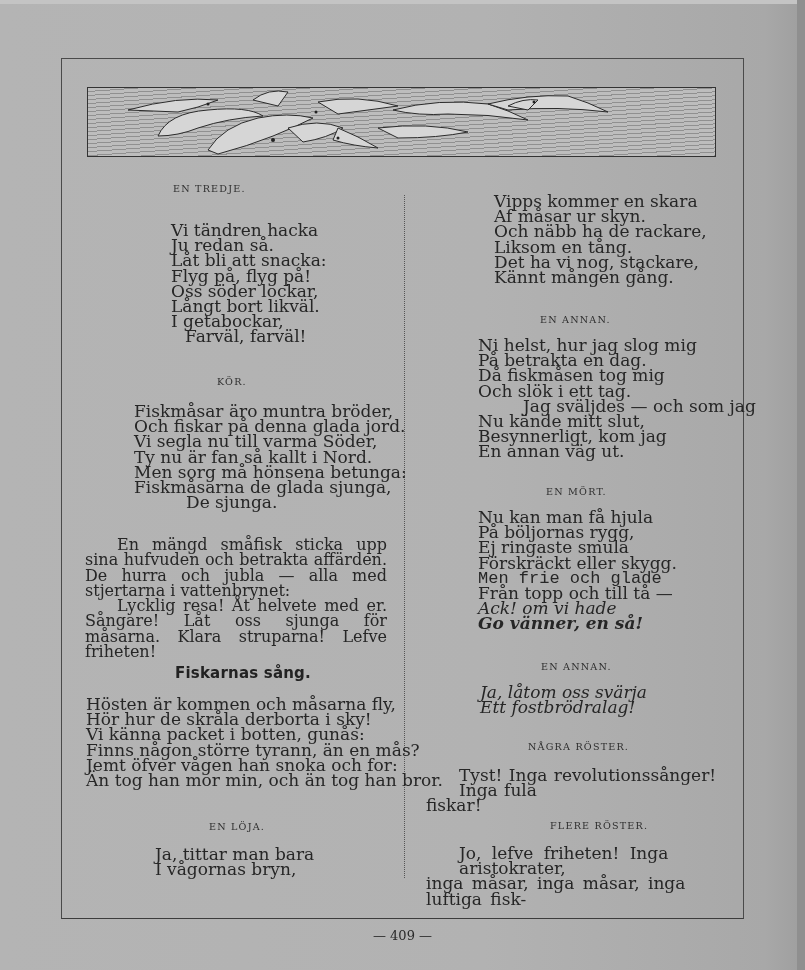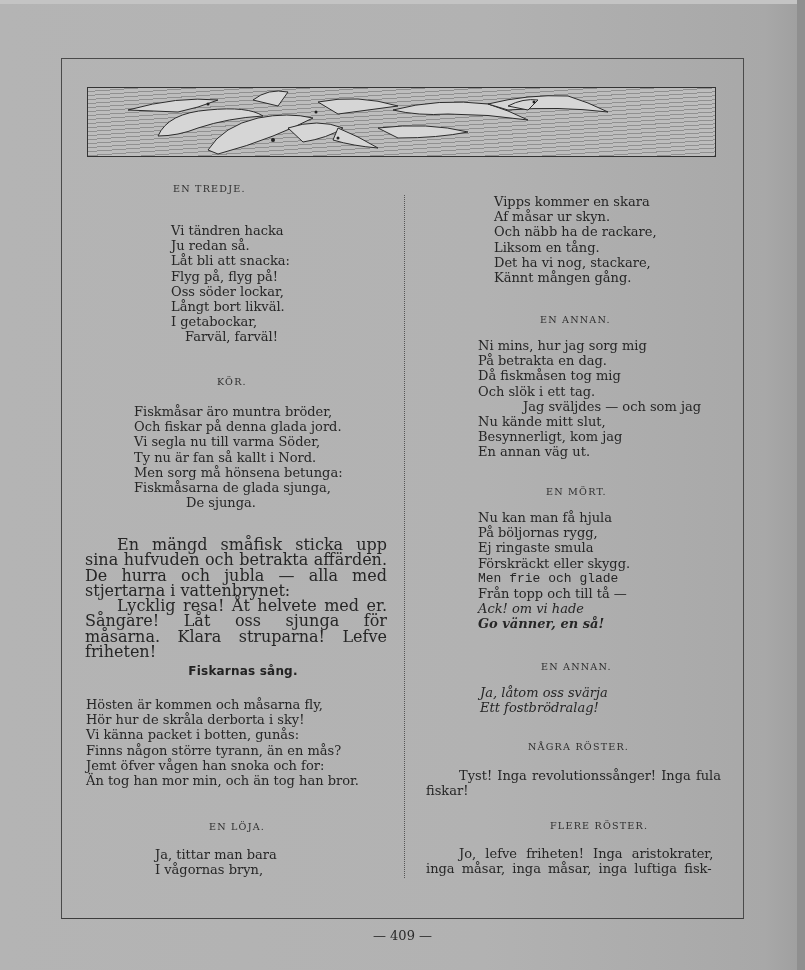--- a/index.html
+++ b/index.html
@@ -57,39 +57,39 @@
       left: 0; top: 0;
     }
     .divider {
       position: absolute;
       left: 404px; top: 195px;
       width: 0; height: 683px;
       border-left: 1px dotted #555;
     }
     .col {
       position: absolute;
-      font-size: 13px;
+      font-size: 17px;
       line-height: 15.2px;
       color: #262626;
     }
     .speaker {
       font-size: 9.6px;
       letter-spacing: 1.2px;
       text-align: center;
       text-transform: uppercase;
       color: #2e2e2e;
     }
     .prose {
       text-align: justify;
       font-size: 16px;
       line-height: 15.3px;
     }
     .song-title {
       font-family: "DejaVu Sans", "Liberation Sans", sans-serif;
-      font-size: 12px;
+      font-size: 15px;
       font-weight: bold;
       text-align: center;
       color: #222;
       letter-spacing: 0.2px;
     }
     .italic { font-style: italic; }
     .page-number {
       position: absolute;
       left: 0; top: 928px;
       width: 805px;
@@ -192,21 +192,21 @@
   <span class="line" style="display:block;">Af måsar ur skyn.</span>
   <span class="line" style="display:block;">Och näbb ha de rackare,</span>
   <span class="line" style="display:block;">Liksom en tång.</span>
   <span class="line" style="display:block;">Det ha vi nog, stackare,</span>
   <span class="line" style="display:block;">Kännt mången gång.</span>
 </div>
 
 <div class="abs speaker" style="left:540px; top:314px;">EN ANNAN.</div>
 
 <div class="col" style="left:478px; top:338px;">
-  <span class="line" style="display:block;">Ni mins, hur jag sorg mig</span>
+  <span class="line" style="display:block;">Ni helst, hur jag slog mig</span>
   <span class="line" style="display:block;">På betrakta en dag.</span>
   <span class="line" style="display:block;">Då fiskmåsen tog mig</span>
   <span class="line" style="display:block;">Och slök i ett tag.</span>
   <span class="line" style="display:block;margin-left:45px;">Jag sväljdes — och som jag</span>
   <span class="line" style="display:block;">Nu kände mitt slut,</span>
   <span class="line" style="display:block;">Besynnerligt, kom jag</span>
   <span class="line" style="display:block;">En annan väg ut.</span>
 </div>
 
 <div class="abs speaker" style="left:546px; top:486px;">EN MÖRT.</div>

